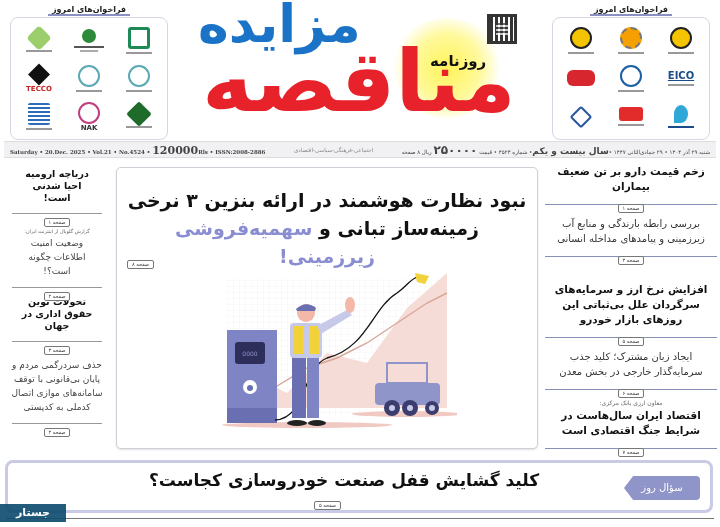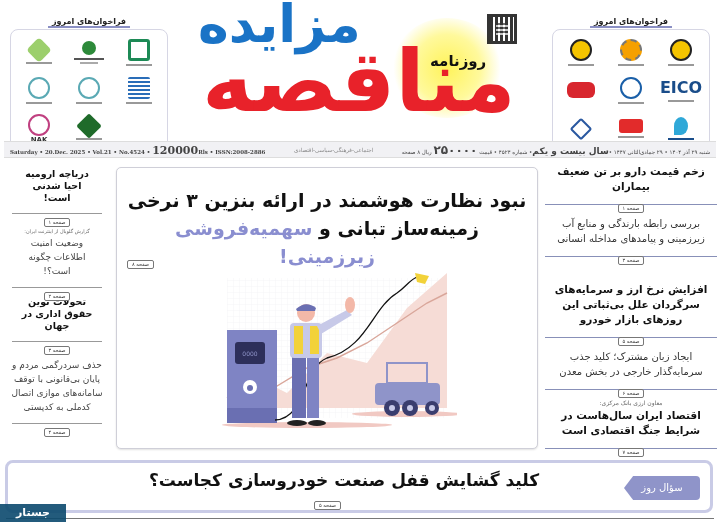--- a/index.html
+++ b/index.html
@@ -1,20 +1,20 @@
 <!DOCTYPE html>
 <html><head>
 <meta charset="utf-8">
 <style>
   * { box-sizing: border-box; margin: 0; padding: 0; }
   html, body { width: 720px; height: 527px; overflow: hidden; background: #ffffff; }
   body { font-family: "DejaVu Sans", sans-serif; position: relative; color: #222; }
 
   
-  .ad-box { position: absolute; top: 16px; width: 170px; height: 138px; }
+  .ad-box { position: absolute; top: 4px; width: 170px; height: 138px; }
   .ad-box .ad-title { text-align: center; font-size: 8px; font-weight: bold; color: #222; height: 12px; line-height: 12px; }
   .ad-box .ad-title span { border-bottom: 2px solid #8a8fc4; padding: 0 4px; }
   .ad-box .ad-frame { position: absolute; top: 13px; left: 6px; right: 6px; bottom: 2px; border: 1px solid #d6d6e4; border-radius: 8px; background: #fff; }
   .ad-grid { position: absolute; inset: 4px; display: grid; grid-template-columns: repeat(3, 1fr); grid-template-rows: repeat(3, 1fr); gap: 2px; }
   .logo { display: flex; flex-direction: column; align-items: center; justify-content: center; }
   .logo .mark { width: 22px; height: 22px; border-radius: 50%; }
   .logo .cap { width: 26px; height: 2px; background: #999; margin-top: 3px; }
   .logo .cap2 { width: 18px; height: 2px; background: #aaa; margin-top: 2px; }
   .logo .txt { font-size: 7px; font-weight: bold; }
 
@@ -88,20 +88,24 @@
       <div class="logo">
           <div class="mark" style="background:#2d8a3a;width:14px;height:14px;"></div>
           <div class="cap" style="width:30px;background:#555;"></div>
           <div class="cap2"></div>
         </div>
       <div class="logo">
           <div class="mark" style="background:#fff;border:3px solid #1d8a56;border-radius:3px;"></div>
           <div class="cap"></div>
         </div>
       <div class="logo">
+          <div class="mark" style="background:#111;border-radius:0;clip-path:polygon(50% 0,100% 50%,50% 100%,0 50%);"></div>
+          <span class="txt" style="color:#c22;">TECCO</span>
+        </div>
+      <div class="logo">
           <div class="mark" style="border:2px solid #5aa9b4;background:#fff;"></div>
           <div class="cap"></div>
         </div>
       <div class="logo">
           <div class="mark" style="border:2px solid #5aa9b4;background:#fff;"></div>
           <div class="cap"></div>
         </div>
       <div class="logo">
           <div class="mark" style="background:repeating-linear-gradient(0deg,#2a6db8 0 2px,#fff 2px 4px);border-radius:2px;"></div>
           <div class="cap"></div>
@@ -135,21 +139,21 @@
           <div class="cap"></div>
         </div>
       <div class="logo">
           <div class="mark" style="background:#d8262e;border-radius:6px;width:28px;height:16px;"></div>
         </div>
       <div class="logo">
           <div class="mark" style="background:#fff;border:2px solid #1a5fa8;"></div>
           <div class="cap"></div>
         </div>
       <div class="logo">
-          <span class="txt" style="font-size:16px;color:#1a4d8a;">EICO</span>
+          <span class="txt" style="font-size:10px;color:#1a4d8a;text-decoration:underline;">EICO</span>
           <div class="cap"></div>
         </div>
       <div class="logo">
           <div class="mark" style="background:#fff;border:2px solid #2a58a0;border-radius:2px;transform:rotate(45deg);width:16px;height:16px;"></div>
         </div>
       <div class="logo">
           <div class="mark" style="background:#e22b2b;border-radius:3px;width:24px;height:14px;"></div>
           <div class="cap"></div>
         </div>
       <div class="logo">

